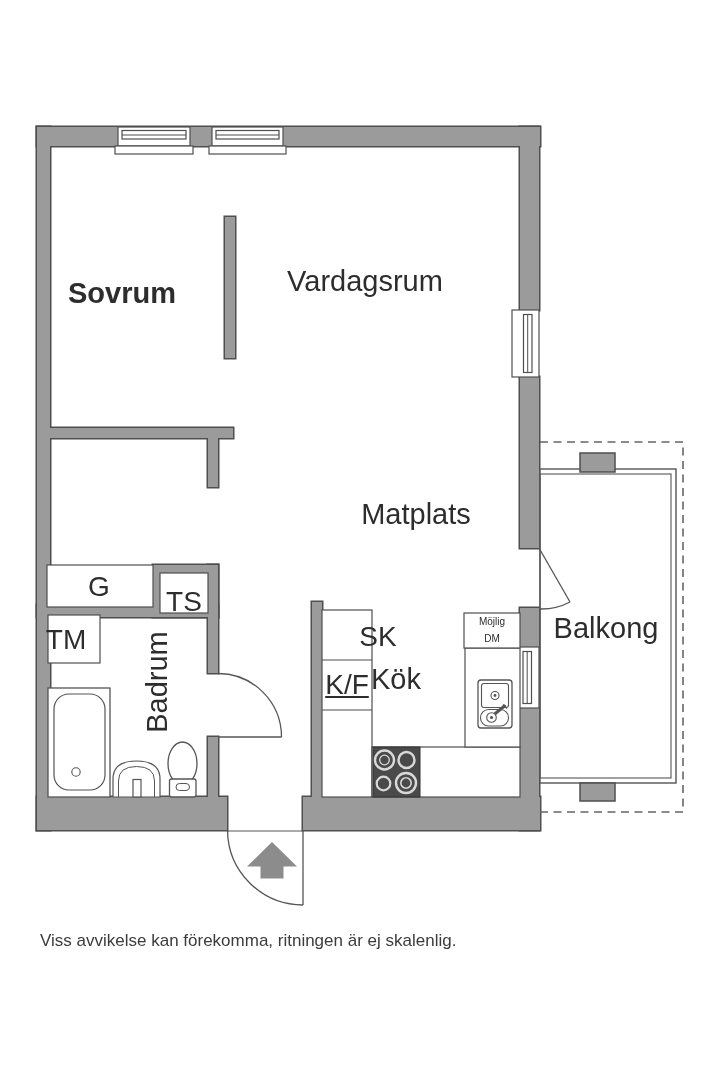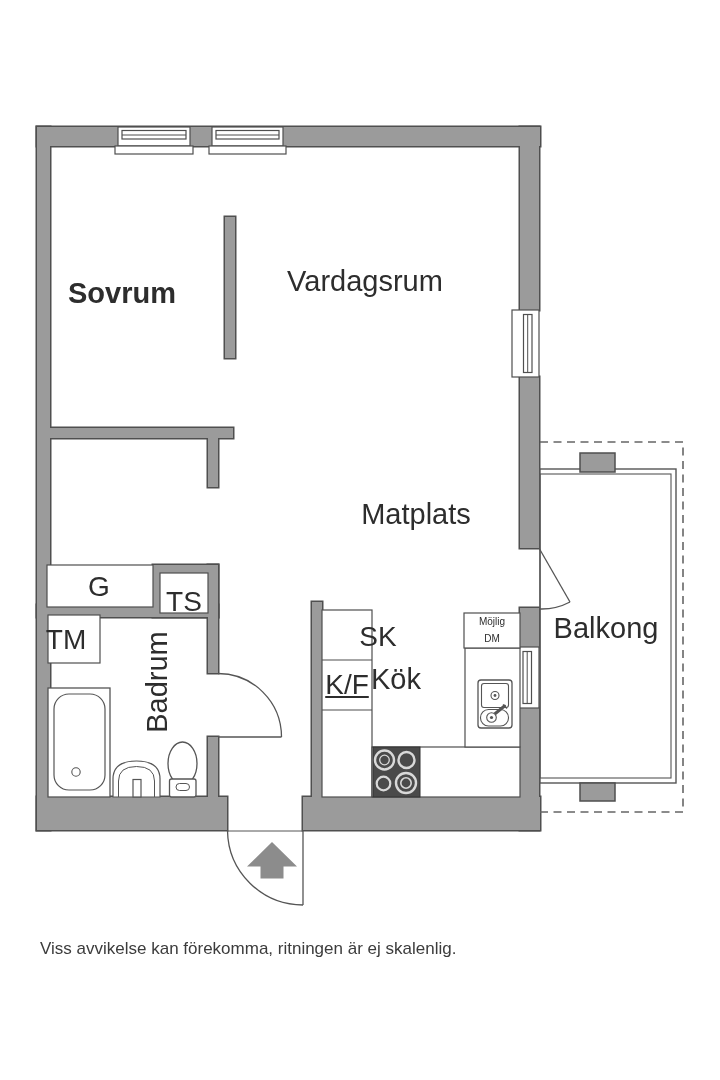--- a/index.html
+++ b/index.html
@@ -18,21 +18,21 @@
     font-size:29px;
     line-height:30px;
     white-space:nowrap;
     text-align:center;
   }
   .lbl.small{font-size:28px;}
   .lbl.tiny{font-size:10px;line-height:17px;}
   .lbl.rot{transform:translate(-50%,-50%) rotate(-90deg);}
   #disclaimer{
     position:absolute;left:40px;top:931px;
-    font-size:17px;color:#3c3c3c;white-space:nowrap;margin-top:8px;
+    font-size:17px;color:#3c3c3c;white-space:nowrap;
   }
 </style>
 </head>
 <body>
 
 <div id="plan">
 
 <svg id="plan-svg" width="720" height="1080" viewBox="0 0 720 1080">
 
   <g fill="#4f4f4f">

